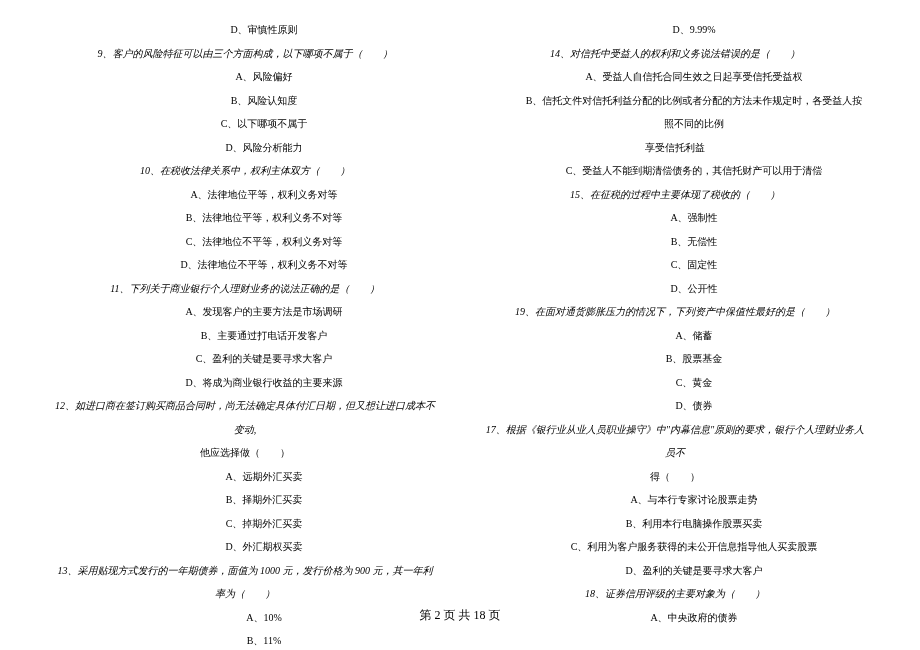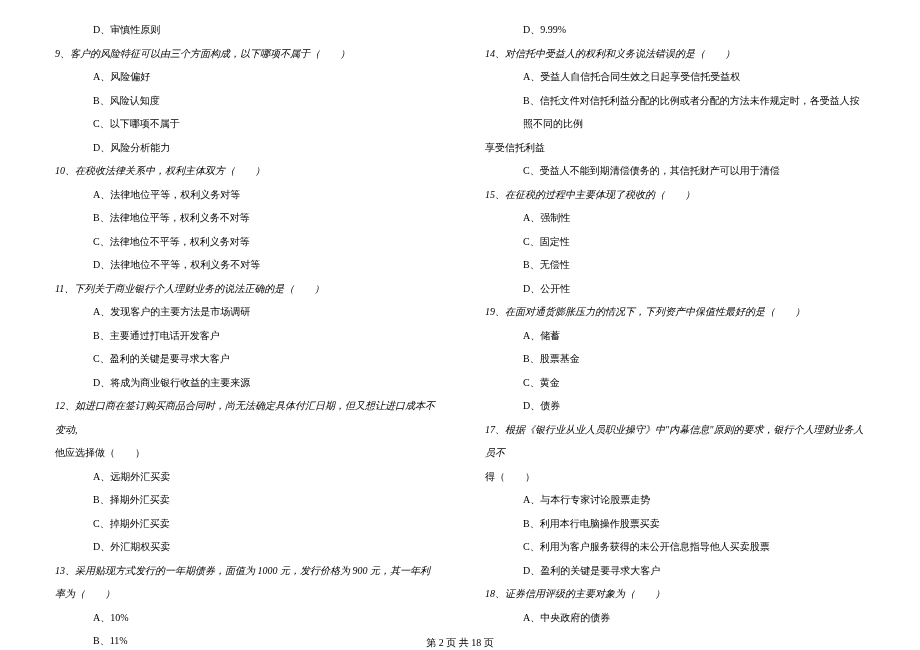--- a/index.html
+++ b/index.html
@@ -1,15 +1,15 @@
 <!DOCTYPE html>
 <html><head>
   <meta charset="utf-8">
   <style>
-    * { box-sizing: border-box; margin: 0; padding: 0; }
+    * { box-sizing: border-box; margin: 0; padding: 0; text-align: center; }
     body {
       width: 920px;
       height: 650px;
       background: #fff;
       font-family: "SimSun", "宋体", serif;
       font-size: 10px;
       color: #000;
       padding: 18px 55px 0 55px;
       position: relative;
     }
@@ -20,25 +20,25 @@
     }
     .col {
       flex: 1;
       line-height: 2.35;
     }
     .opt { padding-left: 3.8em; }
     .q { padding-left: 0; font-style: italic; }
     .q-cont { padding-left: 0; }
     .footer {
       position: absolute;
-      bottom: 0;
+      bottom: 26px;
       left: 0;
       width: 100%;
       text-align: center;
-      font-size: 10px;
+      font-size: 12px;
       margin-top: 22px;
     }
   </style>
 </head>
 <body>
 
 <div class="columns">
   <div class="col">
     <div class="opt">D、审慎性原则</div>
     <div class="q">9、客户的风险特征可以由三个方面构成，以下哪项不属于（　　）</div>
@@ -70,22 +70,22 @@
 
   <div class="col">
     <div class="opt">D、9.99%</div>
     <div class="q">14、对信托中受益人的权利和义务说法错误的是（　　）</div>
     <div class="opt">A、受益人自信托合同生效之日起享受信托受益权</div>
     <div class="opt">B、信托文件对信托利益分配的比例或者分配的方法未作规定时，各受益人按照不同的比例</div>
     <div class="q-cont">享受信托利益</div>
     <div class="opt">C、受益人不能到期清偿债务的，其信托财产可以用于清偿</div>
     <div class="q">15、在征税的过程中主要体现了税收的（　　）</div>
     <div class="opt">A、强制性</div>
+    <div class="opt">B、无偿性</div>
     <div class="opt">C、固定性</div>
-    <div class="opt">B、无偿性</div>
     <div class="opt">D、公开性</div>
     <div class="q">19、在面对通货膨胀压力的情况下，下列资产中保值性最好的是（　　）</div>
     <div class="opt">A、储蓄</div>
     <div class="opt">B、股票基金</div>
     <div class="opt">C、黄金</div>
     <div class="opt">D、债券</div>
     <div class="q">17、根据《银行业从业人员职业操守》中"内幕信息"原则的要求，银行个人理财业务人员不</div>
     <div class="q-cont">得（　　）</div>
     <div class="opt">A、与本行专家讨论股票走势</div>
     <div class="opt">B、利用本行电脑操作股票买卖</div>

